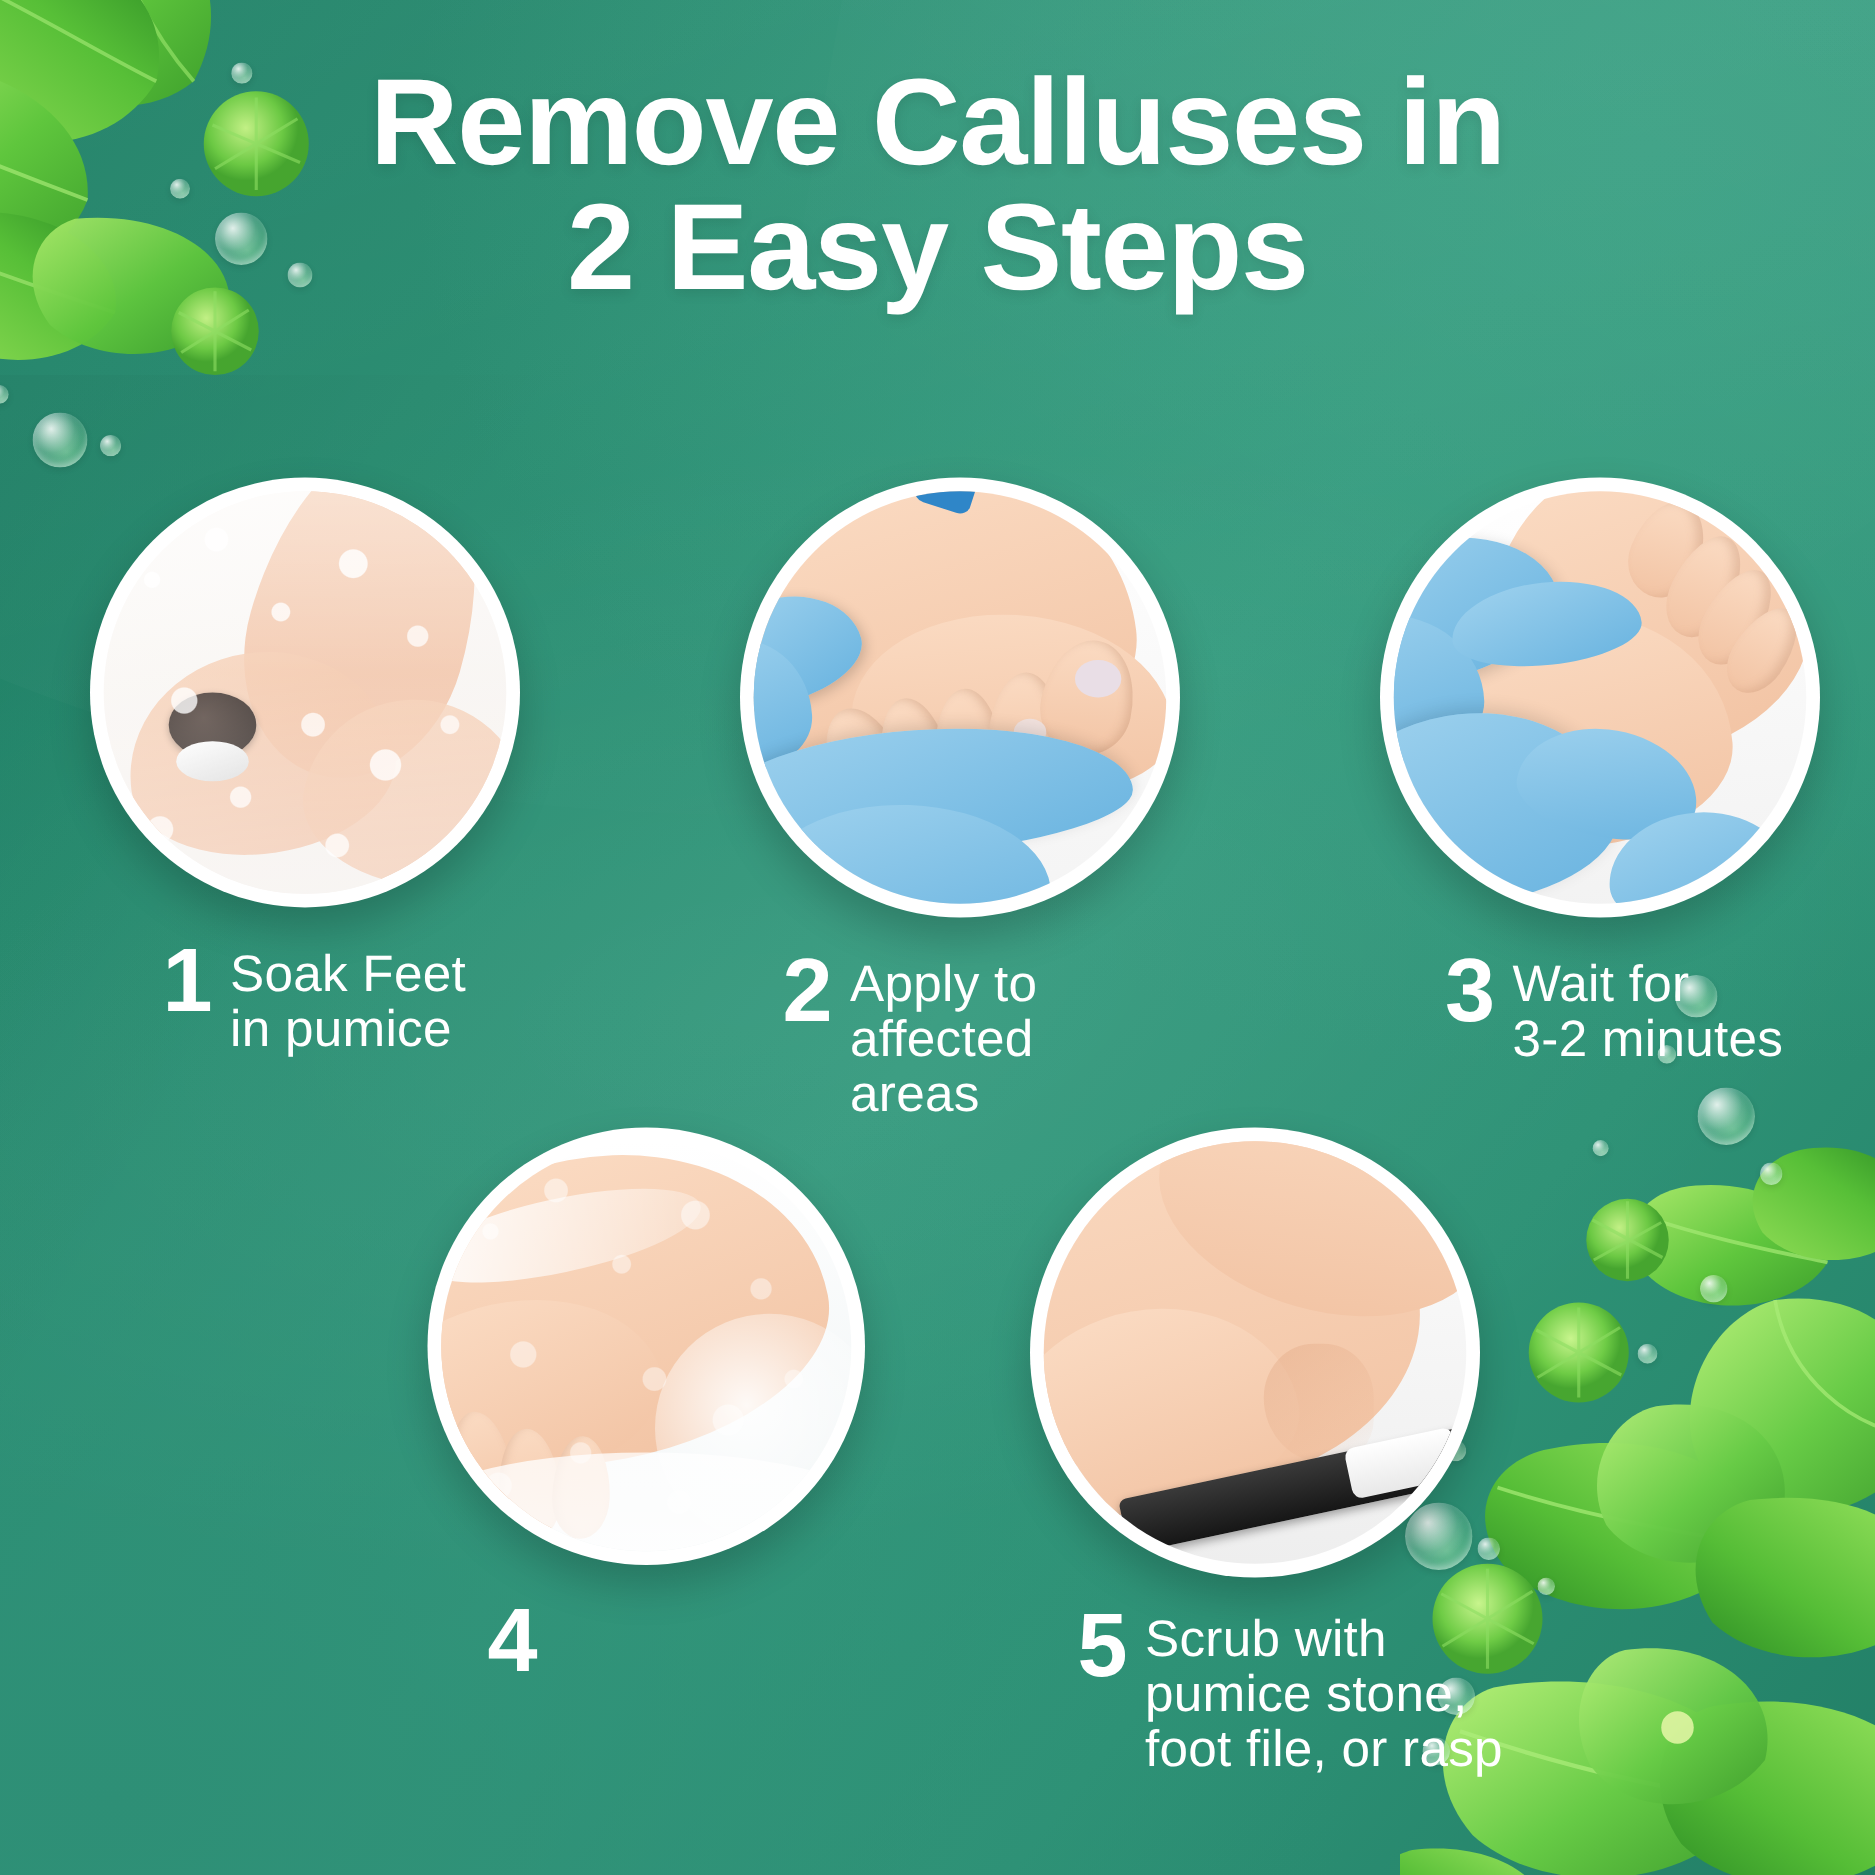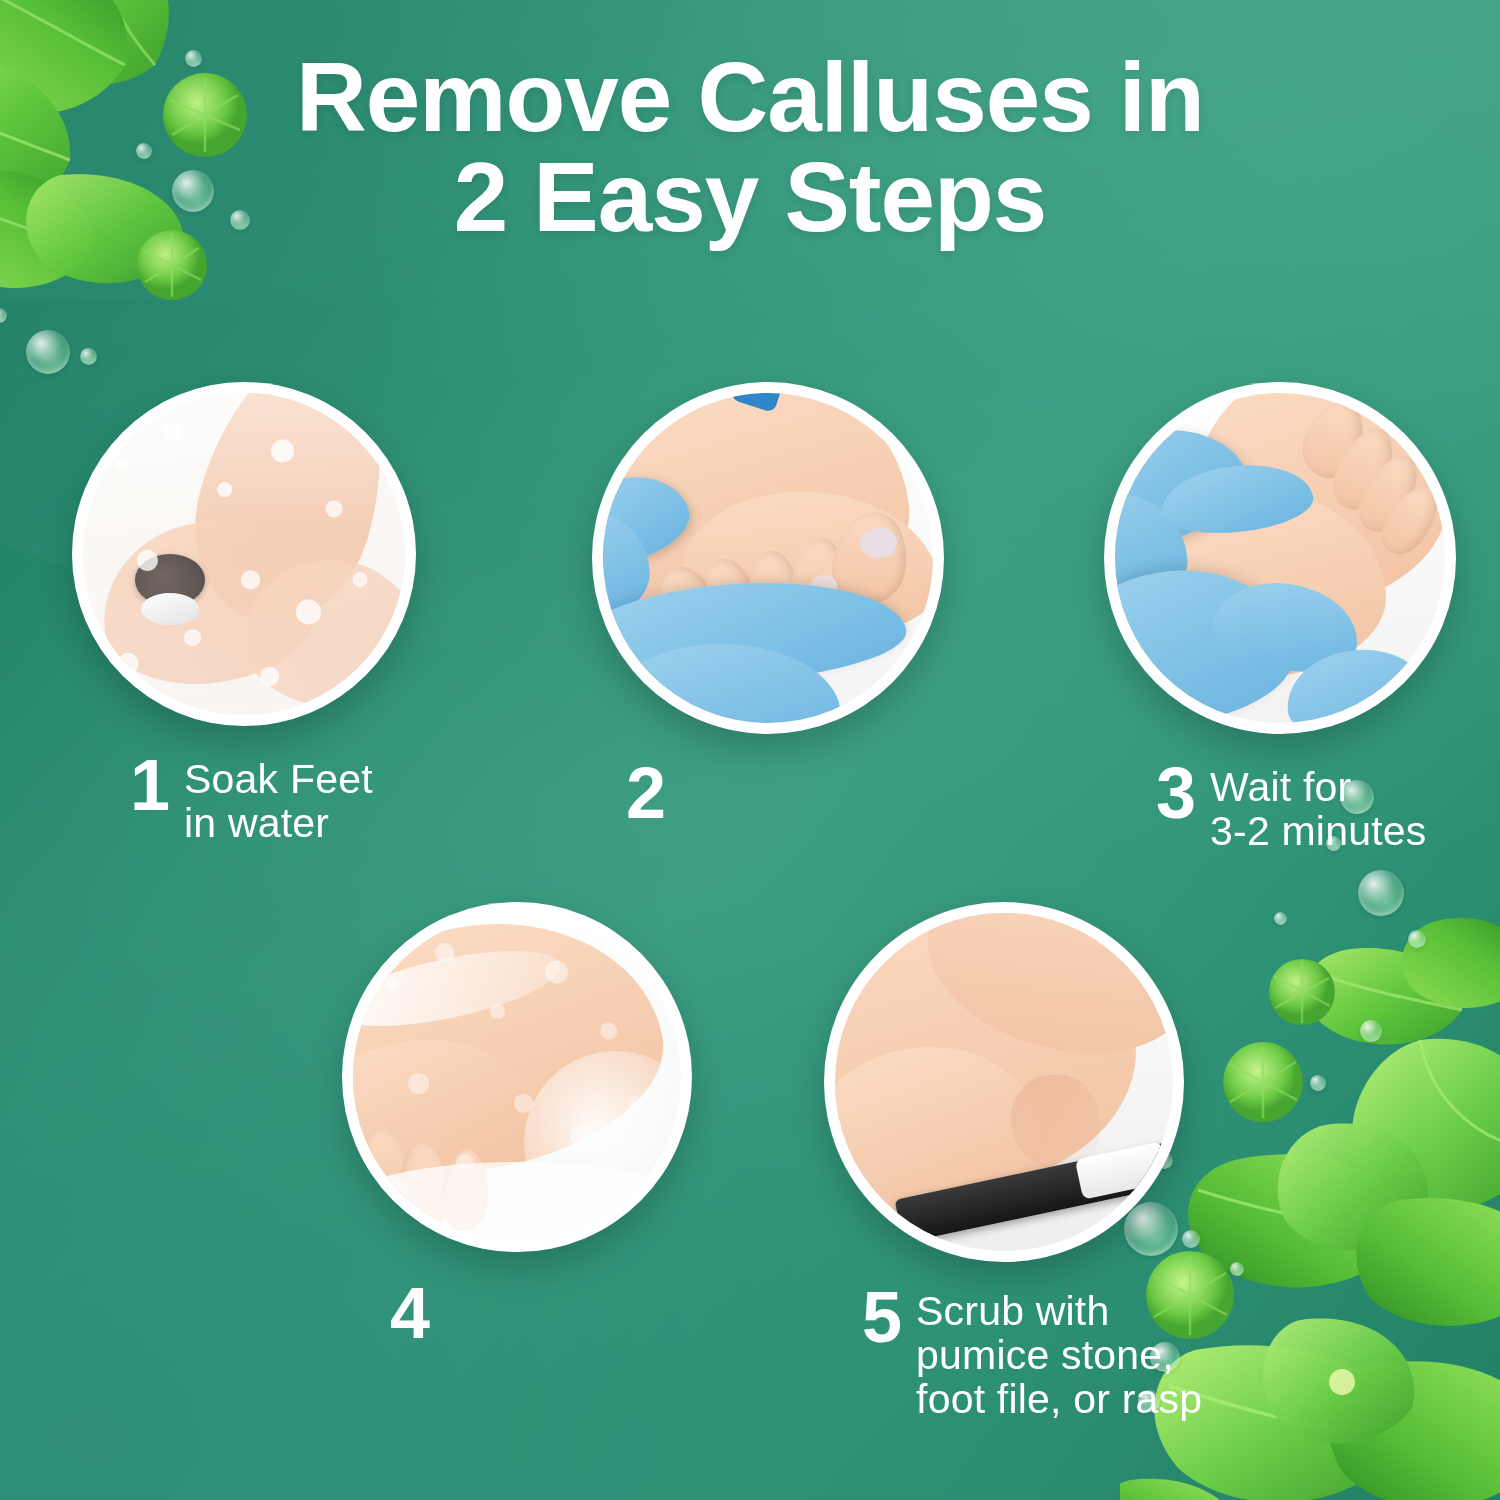--- a/index.html
+++ b/index.html
@@ -277,21 +277,21 @@
         <div class="oval skin-a" style="left:50%;top:52%;width:56%;height:46%;transform:rotate(9deg);opacity:.8;"></div>
         <div class="blob" style="left:16%;top:50%;width:22%;height:16%;background:radial-gradient(circle at 40% 38%, #4a3a33, #241a16);box-shadow:0 2px 6px rgba(0,0,0,.3);"></div>
         <div class="blob" style="left:18%;top:62%;width:18%;height:10%;background:linear-gradient(160deg,#ffffff,#d9d9d9);"></div>
         <div class="foam" style="opacity:.92;"></div>
         <div class="blob" style="inset:0;background:linear-gradient(180deg, rgba(255,255,255,.42), rgba(255,255,255,.18) 45%, rgba(255,255,255,.38));border-radius:50%;"></div>
       </div>
     </div>
     <div class="caption" style="margin-top:26px;margin-left:58px;">
       <div class="num">1</div>
       <div class="lbl">Soak Feet
-in water</div>
+in pumice</div>
     </div>
   </div>
 
   <div class="step" style="left:592px;top:382px;">
     <div class="photo" style="width:352px;height:352px;">
       <div class="inner" style="background:linear-gradient(175deg,#ffffff,#f4f4f4);">
         <div class="oval skin-b" style="left:-4%;top:-6%;width:96%;height:76%;transform:rotate(-7deg);"></div>
         <div class="oval skin-b" style="left:24%;top:30%;width:78%;height:44%;transform:rotate(4deg);"></div>
 
         <div class="oval skin-b" style="left:18%;top:52%;width:17%;height:25%;transform:rotate(-22deg);box-shadow:inset -4px 0 8px rgba(200,150,120,.45);"></div>
@@ -307,20 +307,23 @@
 
         <div class="oval glove" style="left:-14%;top:26%;width:40%;height:25%;transform:rotate(-16deg);box-shadow:2px 3px 10px rgba(0,0,0,.18);"></div>
         <div class="oval glove" style="left:-20%;top:36%;width:34%;height:32%;transform:rotate(-4deg);"></div>
         <div class="oval glove" style="left:-12%;top:58%;width:104%;height:30%;transform:rotate(-4deg);box-shadow:0 -3px 12px rgba(0,0,0,.12);"></div>
         <div class="oval glove" style="left:2%;top:76%;width:70%;height:34%;transform:rotate(2deg);"></div>
         <div class="blob" style="left:40%;top:-8%;width:14%;height:12%;background:#2f86c8;border-radius:20%;transform:rotate(18deg);"></div>
       </div>
     </div>
     <div class="caption" style="margin-top:26px;margin-left:34px;">
       <div class="num">2</div>
+      <div class="lbl">Apply to
+affected
+areas</div>
     </div>
   </div>
 
   <div class="step" style="left:1104px;top:382px;">
     <div class="photo" style="width:352px;height:352px;">
       <div class="inner" style="background:linear-gradient(175deg,#ffffff,#f2f2f2);">
 
         <div class="oval skin-b" style="left:22%;top:-8%;width:78%;height:72%;transform:rotate(-10deg);"></div>
         <div class="oval skin-b" style="left:8%;top:30%;width:74%;height:56%;transform:rotate(-4deg);"></div>
 

